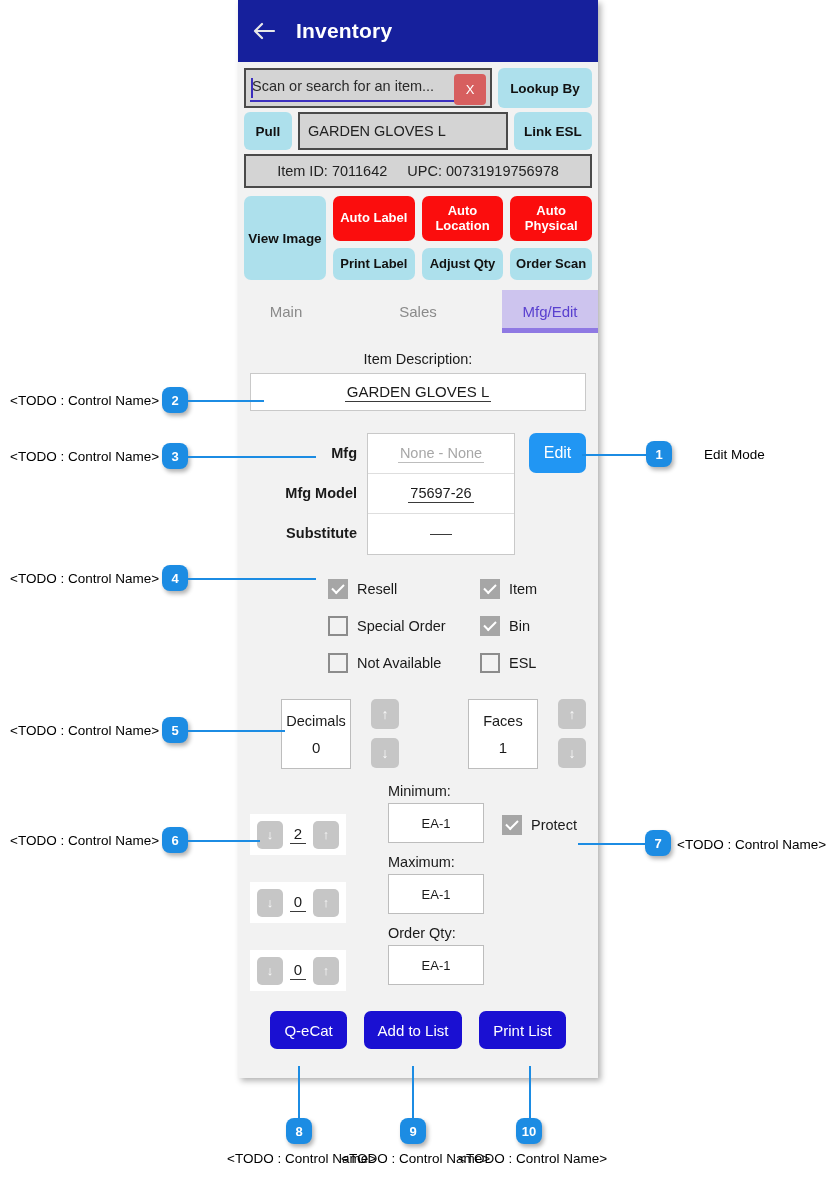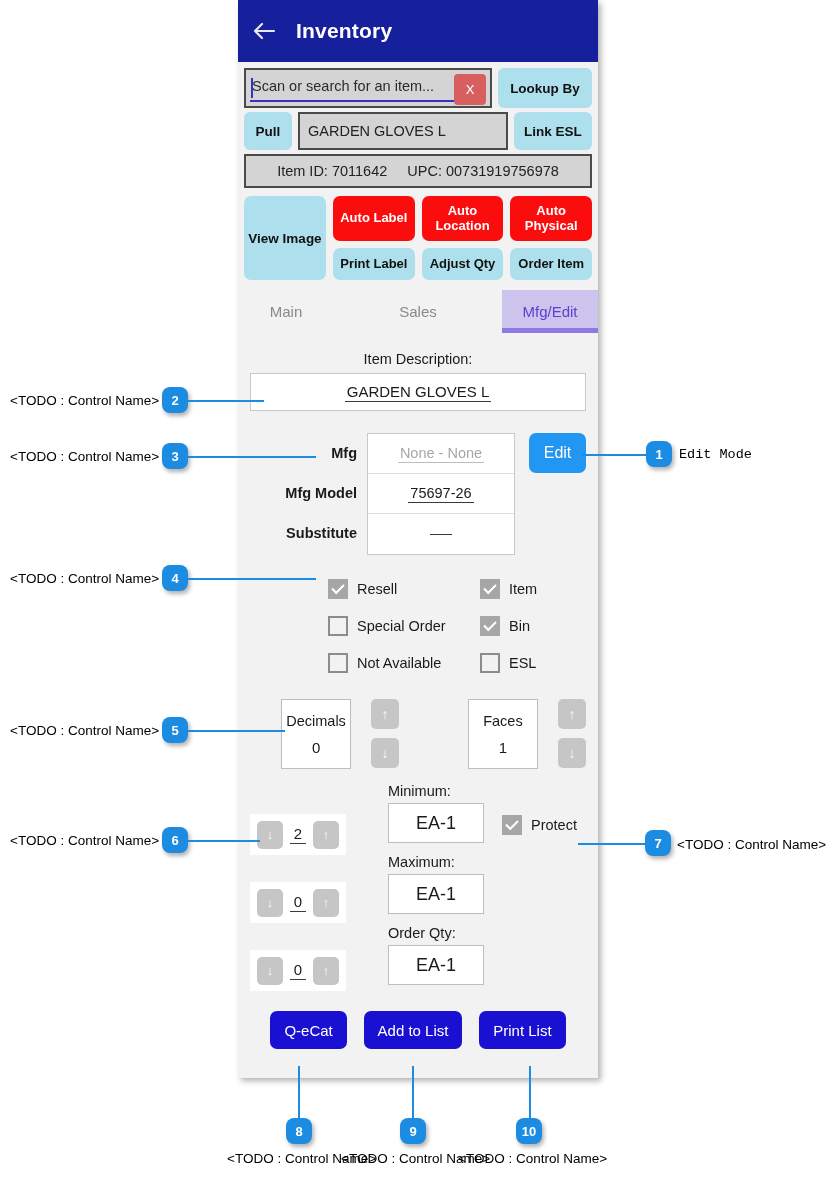--- a/index.html
+++ b/index.html
@@ -417,21 +417,21 @@
     margin-bottom: 4px;
     margin-top: 11px;
   }
   .mmo-label:first-child { margin-top: 0; }
   .mmo-box {
     height: 40px;
     background: #ffffff;
     border: 1px solid #bdbdbd;
     box-sizing: border-box;
     display: flex; align-items: center; justify-content: center;
-    font-size: 18px;
+    font-size: 13px;
     color: #1a1a1a;
     cursor: text;
   }
   .protect-wrap {
     flex: 1;
     padding-left: 18px;
     padding-top: 32px;
   }
 
   
@@ -521,21 +521,21 @@
   </div>
 
   <div class="action-area">
     <div class="view-image">View Image</div>
     <div class="action-grid">
       <div class="act-btn act-red">Auto Label</div>
       <div class="act-btn act-red">Auto Location</div>
       <div class="act-btn act-red">Auto Physical</div>
       <div class="act-btn act-blue">Print Label</div>
       <div class="act-btn act-blue">Adjust Qty</div>
-      <div class="act-btn act-blue">Order Item</div>
+      <div class="act-btn act-blue">Order Scan</div>
     </div>
   </div>
 
   <div class="tabs">
     <div class="tab">Main</div>
     <div class="tab">Sales</div>
     <div class="tab active">Mfg/Edit</div>
   </div>
 
   <div class="form-body">
@@ -654,21 +654,21 @@
       <div class="footer-btn">Print List</div>
     </div>
 
   </div>
 </div>
 
 <div id="annots">
 
   <div class="leader leader-h" style="left:582px; top:454px; width:66px;"></div>
   <div class="callout" style="left:646px; top:441px;">1</div>
-  <div class="anno-text" style="left:679px; top:447px;font-family:Liberation Mono, monospace;">Edit Mode</div>
+  <div class="anno-text" style="left:704px; top:447px;">Edit Mode</div>
 
   <div class="anno-text" style="left:10px; top:393px;">&lt;TODO : Control Name&gt;</div>
   <div class="callout" style="left:162px; top:387px;">2</div>
   <div class="leader leader-h" style="left:188px; top:400px; width:76px;"></div>
 
   <div class="anno-text" style="left:10px; top:449px;">&lt;TODO : Control Name&gt;</div>
   <div class="callout" style="left:162px; top:443px;">3</div>
   <div class="leader leader-h" style="left:188px; top:456px; width:128px;"></div>
 
   <div class="anno-text" style="left:10px; top:571px;">&lt;TODO : Control Name&gt;</div>

